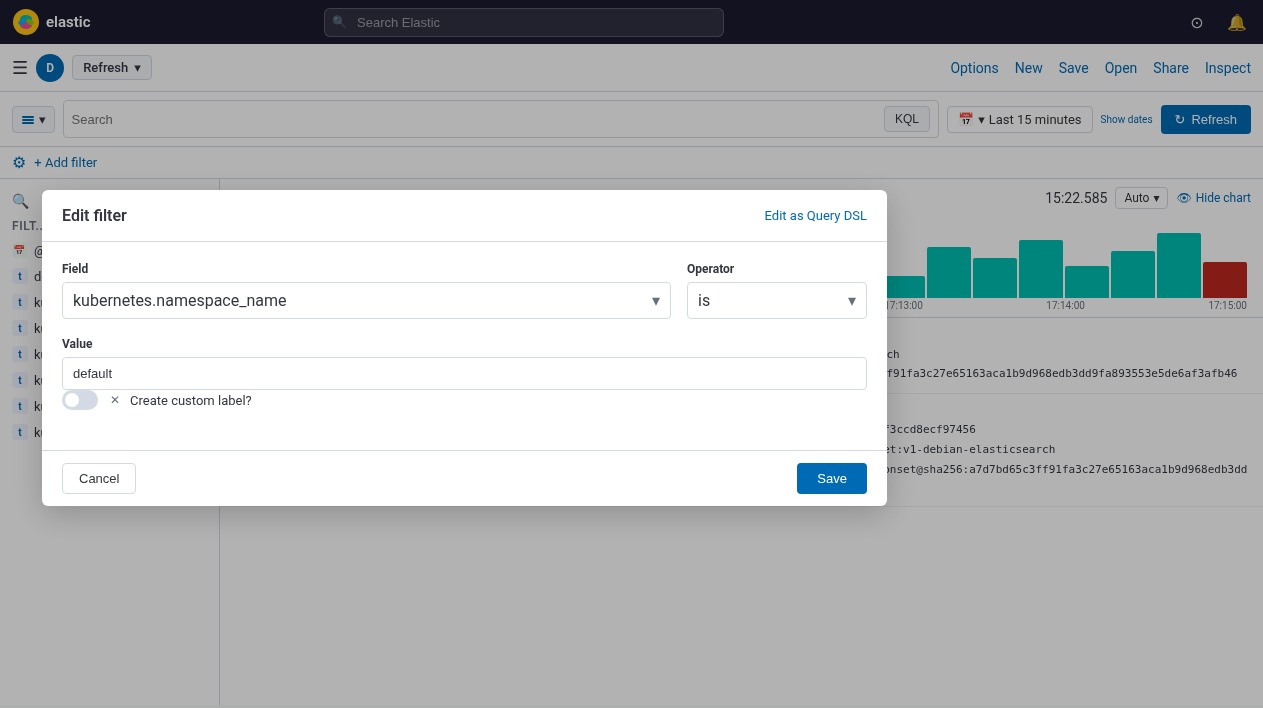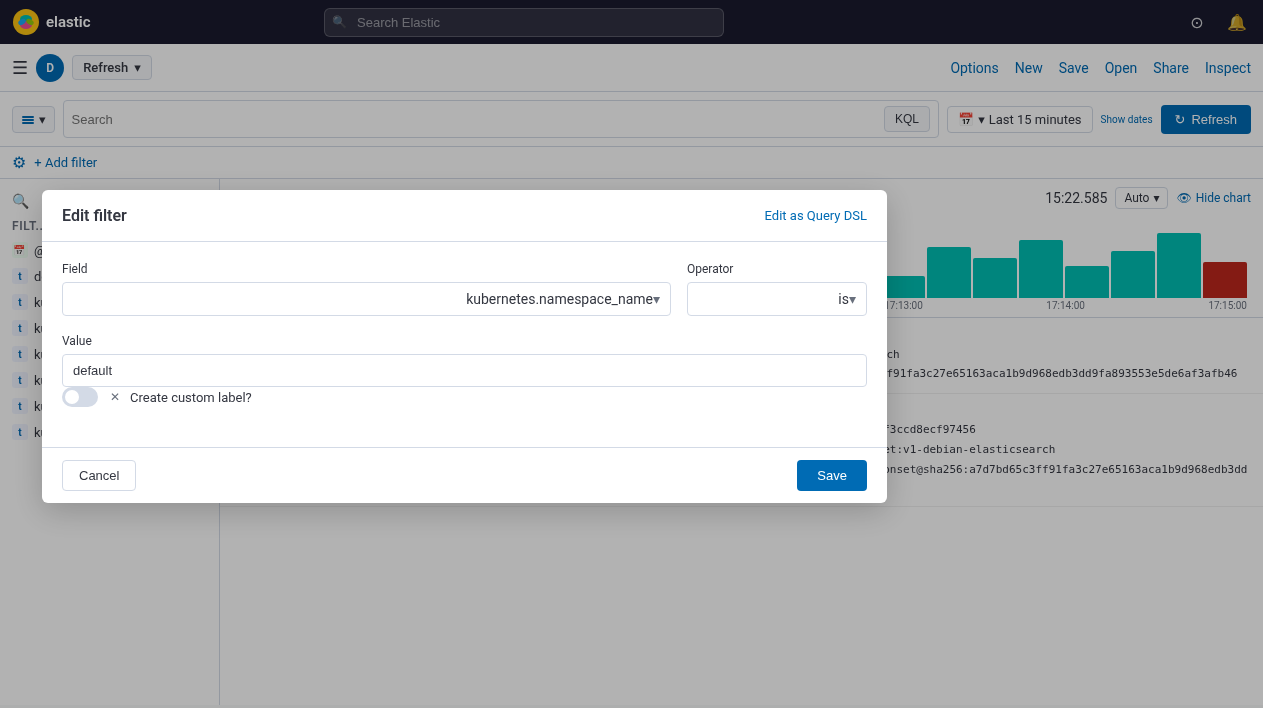--- a/index.html
+++ b/index.html
@@ -406,33 +406,33 @@
     }
     .form-group {
       display: flex;
       flex-direction: column;
       gap: 6px;
     }
     .form-group.field { flex: 1; }
     .form-group.operator { flex: 0 0 180px; }
     .form-label {
       font-size: 12px;
-      font-weight: 400;
+      font-weight: 700;
       color: #343741;
     }
     .form-select {
       border: 1px solid #d3dae6;
       border-radius: 4px;
       padding: 8px 10px;
-      font-size: 14px;
-      background: white;
-      cursor: pointer;
-      display: flex;
-      align-items: center;
-      justify-content: flex-end;
+      font-size: 16px;
+      background: white;
+      cursor: pointer;
+      display: flex;
+      align-items: center;
+      justify-content: space-between;
       color: #343741;
     }
     .form-select .chevron { color: #69707d; }
     .form-value-group {
       margin-bottom: 0;
     }
     .form-input {
       width: 100%;
       border: 1px solid #d3dae6;
       border-radius: 4px;

